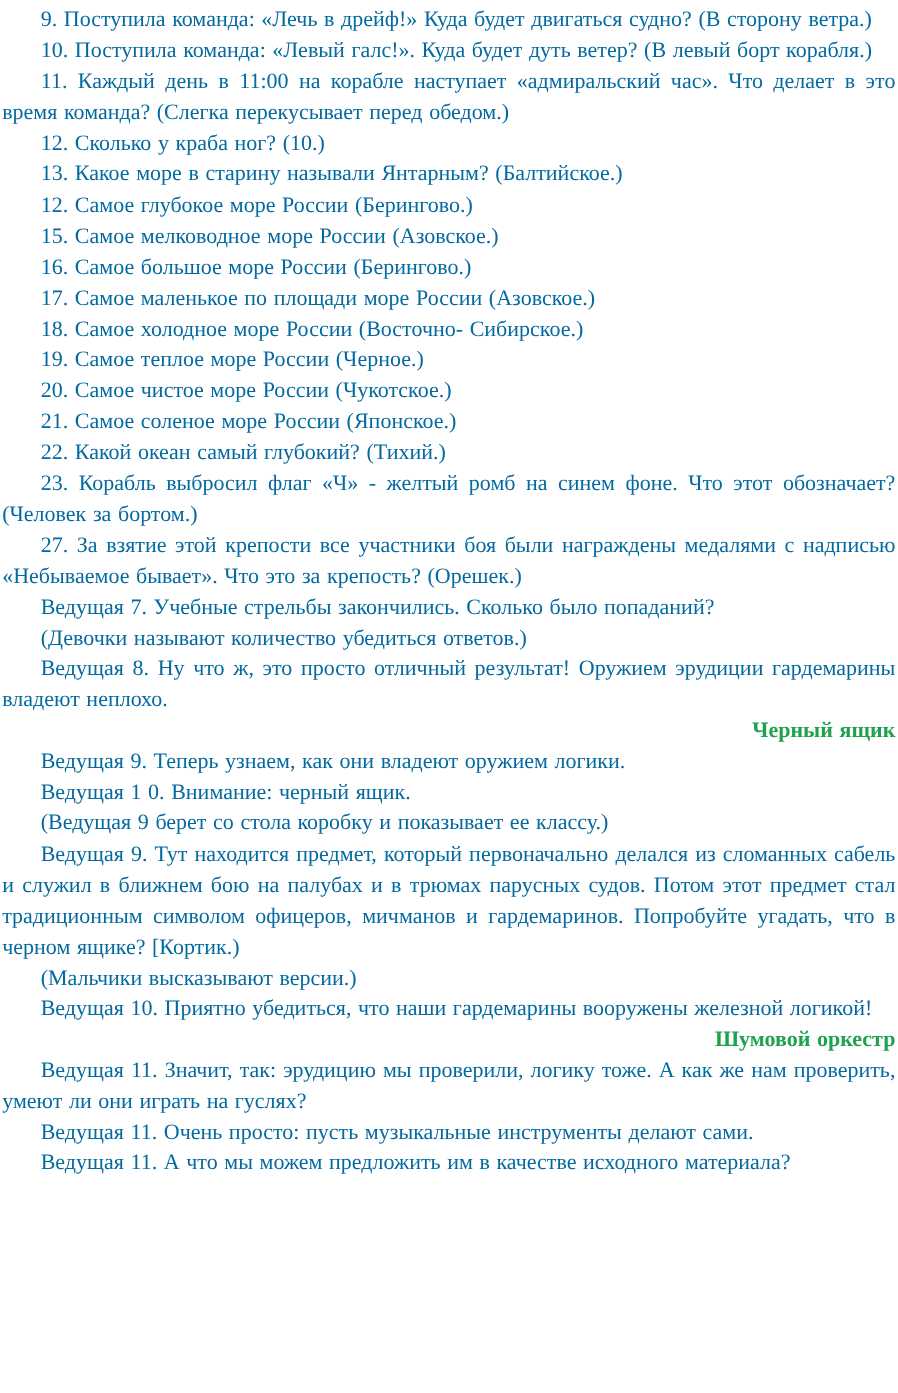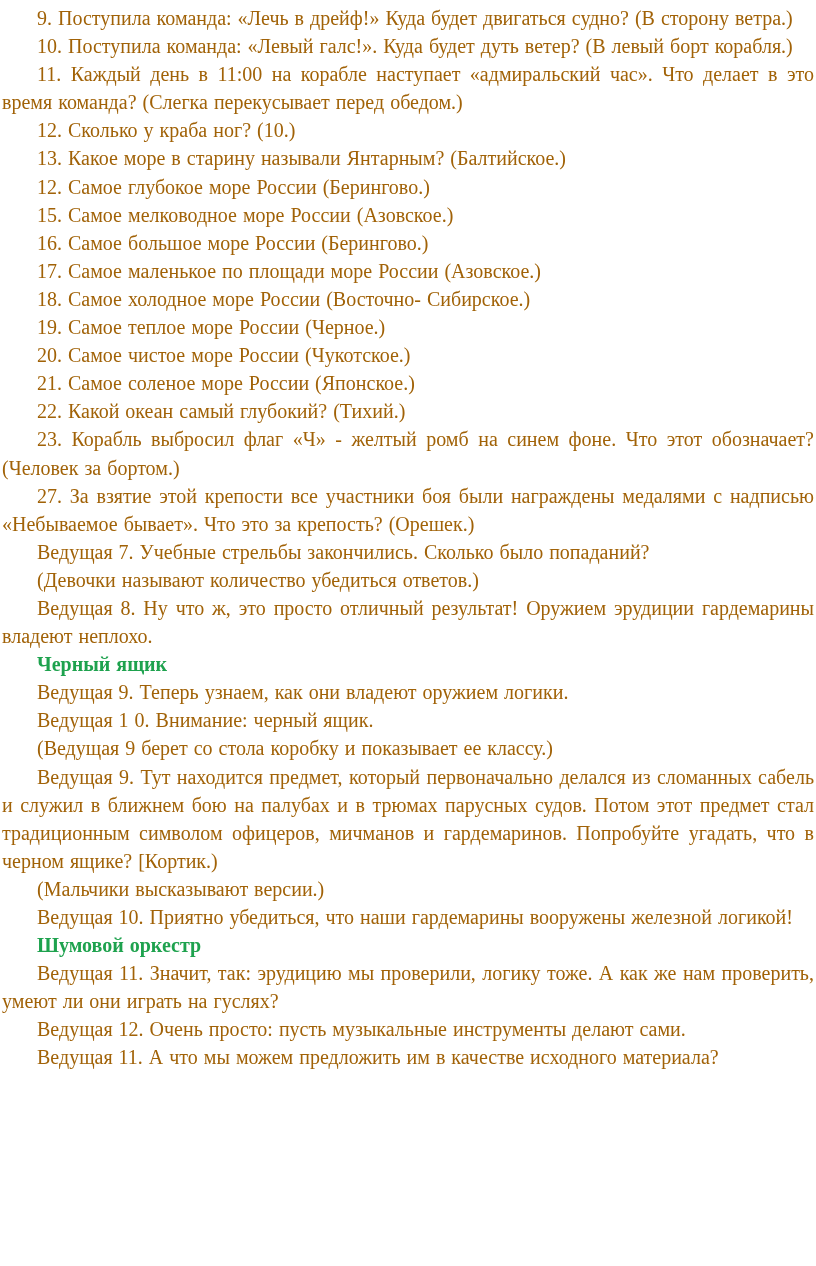--- a/index.html
+++ b/index.html
@@ -18,29 +18,29 @@
     font-family: "Liberation Serif", "DejaVu Serif", serif;
   }
   .doc-body {
     width: 100%;
   }
   .para {
     margin: 0;
     padding: 0;
     font-size: 20px;
     line-height: 28.1px;
-    color: #a16207;
+    color: #0369a1;
     text-align: justify;
     text-indent: 35px;
     word-spacing: 1px;
   }
   .para.heading {
     color: #1ea24e;
     font-weight: bold;
-    text-align: left;
+    text-align: right;
   }
 </style>
 </head>
 <body>
 
 <div class="page">
   <div class="doc-body">
 
   <p class="para">9. Поступила команда: «Лечь в дрейф!» Куда будет двигаться судно? (В сторону ветра.)</p>
       <p class="para">10. Поступила команда: «Левый галс!». Куда будет дуть ветер? (В левый борт корабля.)</p>
@@ -63,16 +63,16 @@
       <p class="para">Ведущая 8. Ну что ж, это просто отличный результат! Оружием эрудиции гардемарины владеют неплохо.</p>
       <p class="para heading">Черный ящик</p>
       <p class="para">Ведущая 9. Теперь узнаем, как они владеют оружием логики.</p>
       <p class="para">Ведущая 1 0. Внимание: черный ящик.</p>
       <p class="para">(Ведущая 9 берет со стола коробку и показывает ее классу.)</p>
       <p class="para">Ведущая 9. Тут находится предмет, который первоначально делался из сломанных сабель и служил в ближнем бою на палубах и в трюмах парусных судов. Потом этот предмет стал традиционным символом офицеров, мичманов и гардемаринов. Попробуйте угадать, что в черном ящике? [Кортик.)</p>
       <p class="para">(Мальчики высказывают версии.)</p>
       <p class="para">Ведущая 10. Приятно убедиться, что наши гардемарины вооружены железной логикой!</p>
       <p class="para heading">Шумовой оркестр</p>
       <p class="para">Ведущая 11. Значит, так: эрудицию мы проверили, логику тоже. А как же нам проверить, умеют ли они играть на гуслях?</p>
-      <p class="para">Ведущая 12. Очень просто: пусть музыкальные инструменты делают сами.</p>
+      <p class="para">Ведущая 11. Очень просто: пусть музыкальные инструменты делают сами.</p>
       <p class="para">Ведущая 11. А что мы можем предложить им в качестве исходного материала?</p>
     </div>
 </div>
 
 </body></html>

